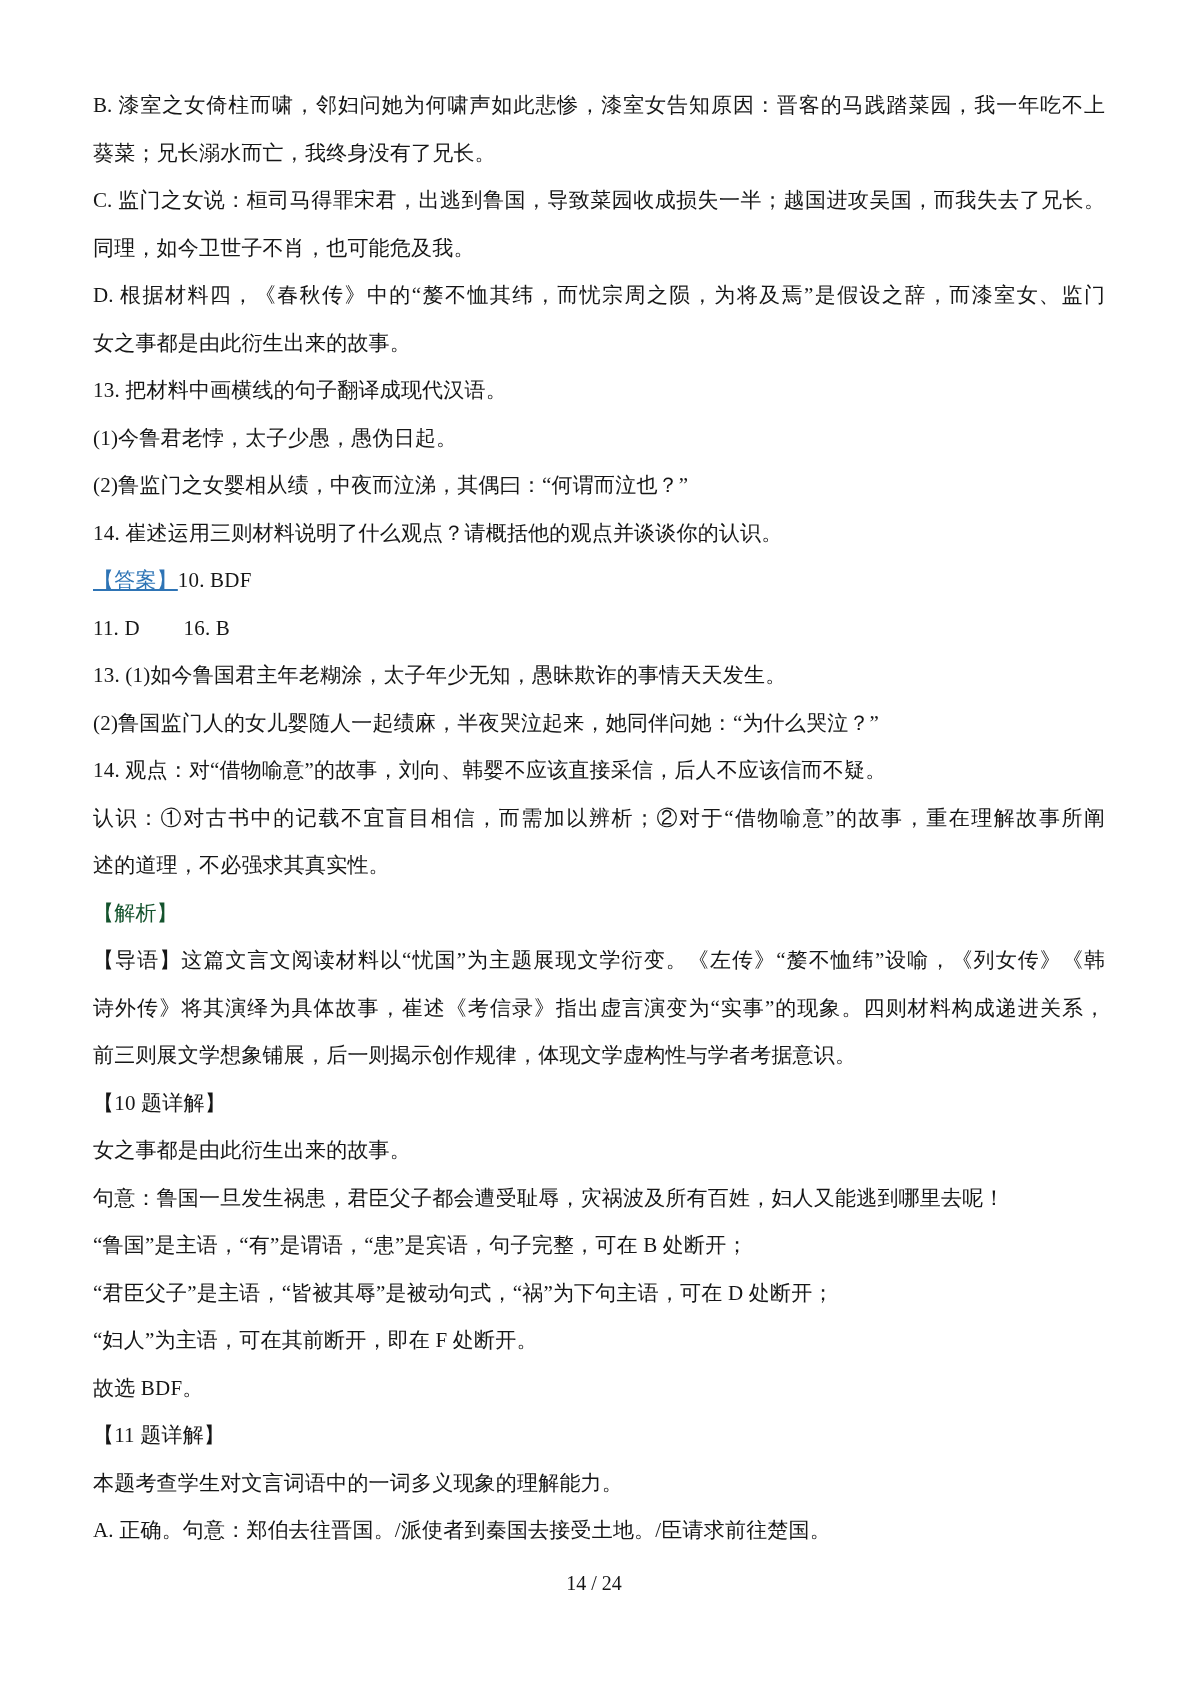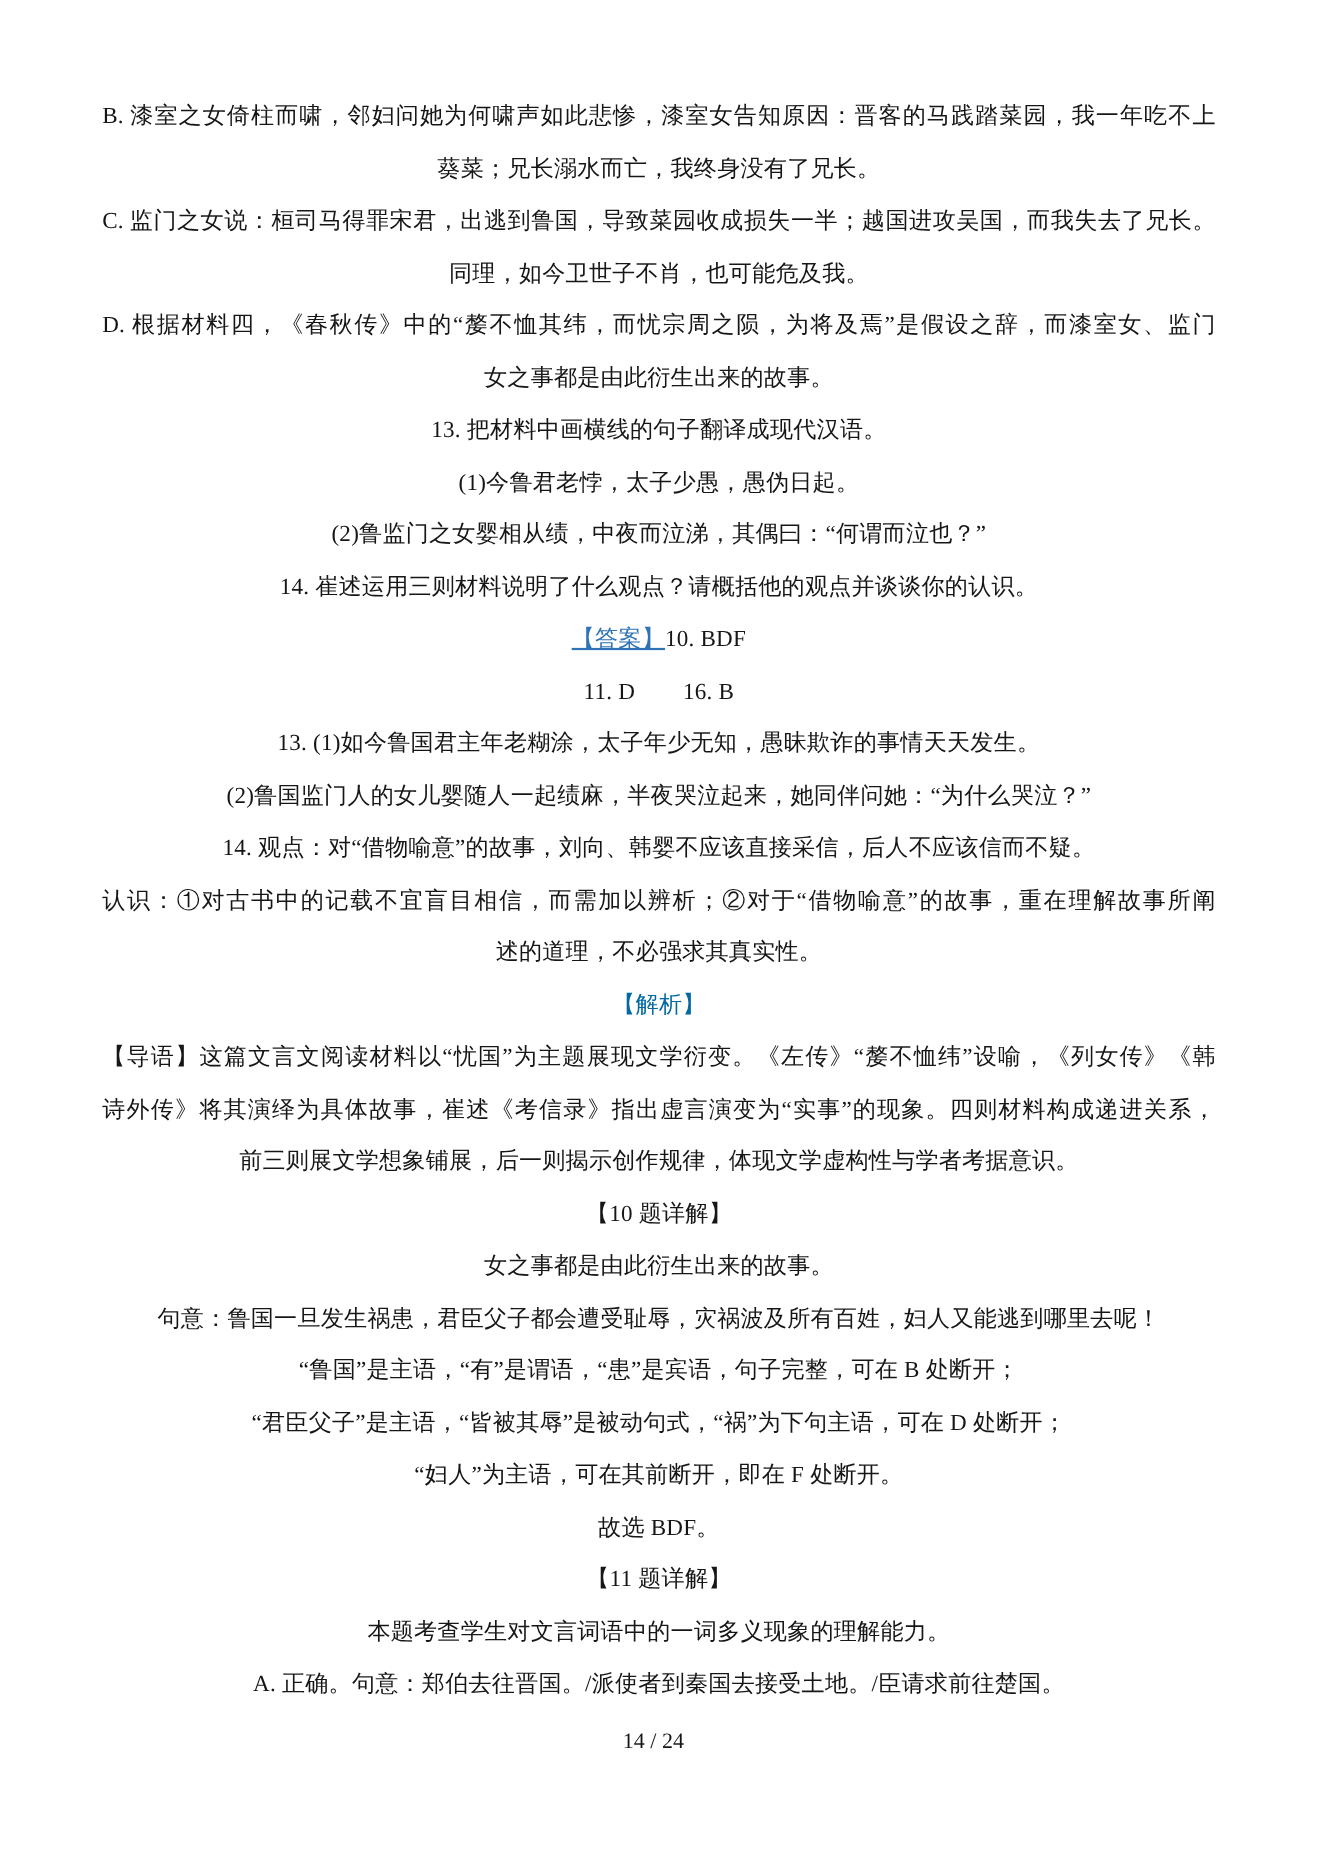--- a/index.html
+++ b/index.html
@@ -23,21 +23,20 @@
     left: 93px;
     top: 82px;
     width: 1012px;
   }
   .line {
     height: 47.5px;
     line-height: 47.5px;
     font-size: 21px;
     white-space: pre-wrap;
     letter-spacing: 0.2px;
-    text-align: center;
   }
   .line.fill {
     white-space: normal;
     text-align: justify;
     text-align-last: justify;
     letter-spacing: 0px;
   }
   .blue { }
   .footer {
     position: absolute;
@@ -64,21 +63,21 @@
       <div class="line"><span>(1)今鲁君老悖，太子少愚，愚伪日起。</span></div>
       <div class="line"><span>(2)鲁监门之女婴相从绩，中夜而泣涕，其偶曰：“何谓而泣也？”</span></div>
       <div class="line"><span>14. 崔述运用三则材料说明了什么观点？请概括他的观点并谈谈你的认识。</span></div>
       <div class="line"><span class="blue" style="color: rgb(46, 116, 181); text-decoration: underline;">【答案】</span><span>10. BDF</span></div>
       <div class="line"><span>11. D        16. B</span></div>
       <div class="line"><span>13. (1)如今鲁国君主年老糊涂，太子年少无知，愚昧欺诈的事情天天发生。</span></div>
       <div class="line"><span>(2)鲁国监门人的女儿婴随人一起绩麻，半夜哭泣起来，她同伴问她：“为什么哭泣？”</span></div>
       <div class="line"><span>14. 观点：对“借物喻意”的故事，刘向、韩婴不应该直接采信，后人不应该信而不疑。</span></div>
       <div class="line fill"><span>认识：①对古书中的记载不宜盲目相信，而需加以辨析；②对于“借物喻意”的故事，重在理解故事所阐</span></div>
       <div class="line"><span>述的道理，不必强求其真实性。</span></div>
-      <div class="line"><span class="blue" style="color: #0369a1;">【解析】</span></div>
+      <div class="line"><span class="blue" style="color: #14532d;">【解析】</span></div>
       <div class="line fill"><span>【导语】这篇文言文阅读材料以“忧国”为主题展现文学衍变。《左传》“嫠不恤纬”设喻，《列女传》《韩</span></div>
       <div class="line fill"><span>诗外传》将其演绎为具体故事，崔述《考信录》指出虚言演变为“实事”的现象。四则材料构成递进关系，</span></div>
       <div class="line"><span>前三则展文学想象铺展，后一则揭示创作规律，体现文学虚构性与学者考据意识。</span></div>
       <div class="line"><span>【10 题详解】</span></div>
       <div class="line"><span>女之事都是由此衍生出来的故事。</span></div>
       <div class="line"><span>句意：鲁国一旦发生祸患，君臣父子都会遭受耻辱，灾祸波及所有百姓，妇人又能逃到哪里去呢！</span></div>
       <div class="line"><span>“鲁国”是主语，“有”是谓语，“患”是宾语，句子完整，可在 B 处断开；</span></div>
       <div class="line"><span>“君臣父子”是主语，“皆被其辱”是被动句式，“祸”为下句主语，可在 D 处断开；</span></div>
       <div class="line"><span>“妇人”为主语，可在其前断开，即在 F 处断开。</span></div>
       <div class="line"><span>故选 BDF。</span></div>

